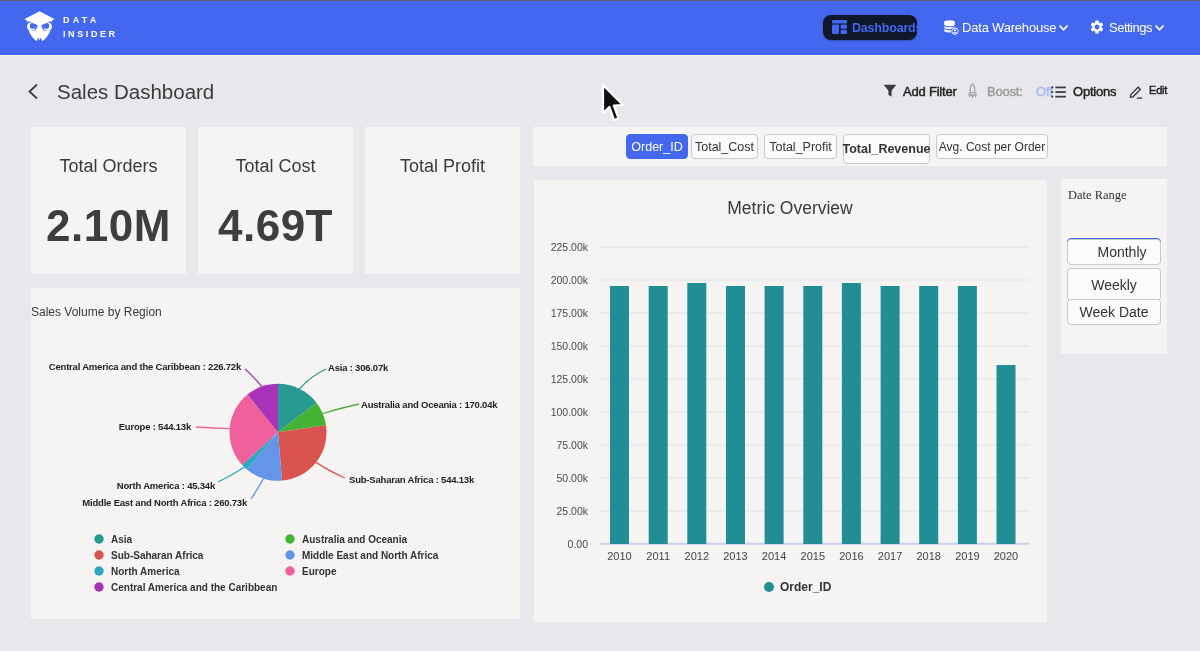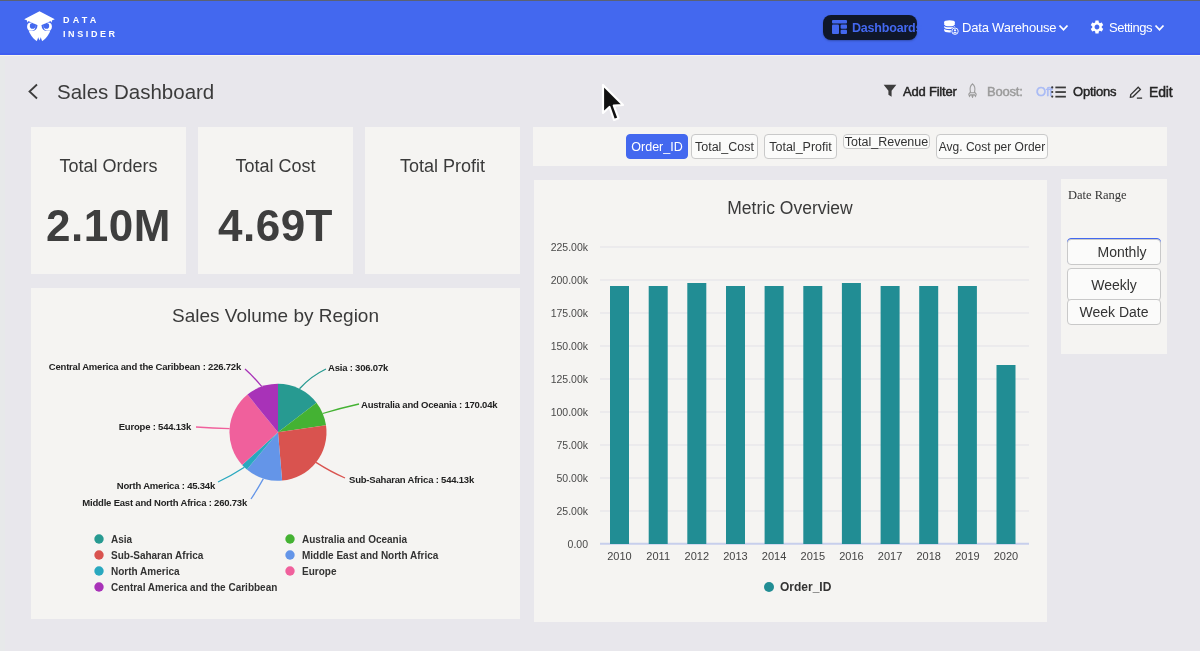--- a/index.html
+++ b/index.html
@@ -94,37 +94,37 @@
     <circle cx="1.2" cy="6.5" r="1.2" fill="#3a3a3a"></circle>
       <rect x="4.6" y="5.6" width="11.4" height="1.9" fill="#3a3a3a"></rect>
     <circle cx="1.2" cy="11.5" r="1.2" fill="#3a3a3a"></circle>
       <rect x="4.6" y="10.6" width="11.4" height="1.9" fill="#3a3a3a"></rect>
   </svg>
   <div class="abs" style="left:190px;top:0px;font-size:13px;color:#242424;font-weight:400;-webkit-text-stroke:0.45px #242424;letter-spacing:-0.2px;">Options</div>
   <svg class="abs" style="left:246px;top:1px;" width="14" height="14" viewBox="0 0 16 16">
     <path d="M2,11 L10.5,2.5 L13,5 L4.5,13.5 L1.6,14 Z" fill="none" stroke="#333" stroke-width="1.5"></path>
     <path d="M9,15 L15,15" stroke="#333" stroke-width="1.5"></path>
   </svg>
-  <div class="abs" style="left:266px;top:0px;font-size:14px;color:#242424;font-weight:400;-webkit-text-stroke:0.45px #242424;letter-spacing:-0.2px;">Edit</div>
+  <div class="abs" style="left:266px;top:0px;font-size:11px;color:#242424;font-weight:400;-webkit-text-stroke:0.45px #242424;letter-spacing:-0.2px;">Edit</div>
 </div>
 
 <div class="card" style="left:31px;top:127px;width:155px;height:147px;">
   <div class="abs" style="width:155px;top:29.5px;text-align:center;line-height:1;font-size:18px;color:#3a3a3a;">Total Orders</div>
   <div class="abs" style="width:155px;top:77px;text-align:center;line-height:1;font-size:44px;color:#3e3e3e;font-weight:700;letter-spacing:0.5px;">2.10M</div>
 </div>
 <div class="card" style="left:198px;top:127px;width:155px;height:147px;">
   <div class="abs" style="width:155px;top:29.5px;text-align:center;line-height:1;font-size:18px;color:#3a3a3a;">Total Cost</div>
   <div class="abs" style="width:155px;top:77px;text-align:center;line-height:1;font-size:44px;color:#3e3e3e;font-weight:700;letter-spacing:0.5px;">4.69T</div>
 </div>
 <div class="card" style="left:365px;top:127px;width:155px;height:147px;">
   <div class="abs" style="width:155px;top:29.5px;text-align:center;line-height:1;font-size:18px;color:#3a3a3a;">Total Profit</div>
 </div>
 
 <div class="card" style="left:31px;top:288px;width:489px;height:331px;">
-  <div style="text-align:center;margin-top:16.5px;font-size:19px;color:#3a3a3a;">Sales Volume by Region</div>
+  <div style="text-align:left;margin-top:16.5px;font-size:12px;color:#3a3a3a;">Sales Volume by Region</div>
   <svg class="abs" style="left:0;top:0;" width="489" height="331" viewBox="0 0 489 331">
 
     <path d="M268.5,100.8 Q280,88 295,81" stroke="#279a91" stroke-width="1.3" fill="none"></path>
     <path d="M291.7,125.5 Q310,120 328,116" stroke="#44b233" stroke-width="1.3" fill="none"></path>
     <path d="M285.0,174.4 Q300,184 314,190" stroke="#d9534f" stroke-width="1.3" fill="none"></path>
     <path d="M232.4,190.6 Q226,202 220,211" stroke="#6495e8" stroke-width="1.3" fill="none"></path>
     <path d="M213.4,179.3 Q200,188 187,194" stroke="#29a8bf" stroke-width="1.3" fill="none"></path>
     <path d="M198.6,140.6 Q182,140 165,139" stroke="#f0609c" stroke-width="1.3" fill="none"></path>
     <path d="M230.8,98.6 Q222,88 214,81" stroke="#a832b8" stroke-width="1.3" fill="none"></path>
 
@@ -163,21 +163,21 @@
         <text x="271" y="287">Europe</text>
     </g>
   </svg>
 </div>
 
 <div class="card" style="left:533px;top:127px;width:634px;height:39px;">
   <div class="abs" style="left:9px;top:13px;font-size:11px;color:#333;margin-top:40px;">Metric Control</div>
   <div class="btn blue" style="left:93px;top:7px;width:62px;height:25px;font-size:12.5px;">Order_ID</div>
   <div class="btn" style="left:158px;top:7px;width:67px;height:25px;font-size:12.5px;">Total_Cost</div>
   <div class="btn" style="left:231px;top:7px;width:73px;height:25px;font-size:12.5px;">Total_Profit</div>
-  <div class="btn" style="left:310px;top:7px;width:87px;height:15px;font-size:12.5px;">Total_Revenue</div>
+  <div class="btn" style="left:310px;top:7px;width:87px;height:30px;font-size:12.5px;font-weight:bold;">Total_Revenue</div>
   <div class="btn" style="left:403px;top:7px;width:112px;height:25px;font-size:12px;">Avg. Cost per Order</div>
 </div>
 
 <div class="card" style="left:534px;top:180px;width:513px;height:442px;">
   <svg width="513" height="442" viewBox="0 0 513 442">
     <text x="256" y="33.5" text-anchor="middle" font-size="17.5" fill="#3a3a3a">Metric Overview</text>
 
     <g stroke="#e2e1e7" stroke-width="1">
       <line x1="66" y1="67" x2="495" y2="67"></line>
       <line x1="66" y1="100" x2="495" y2="100"></line>

